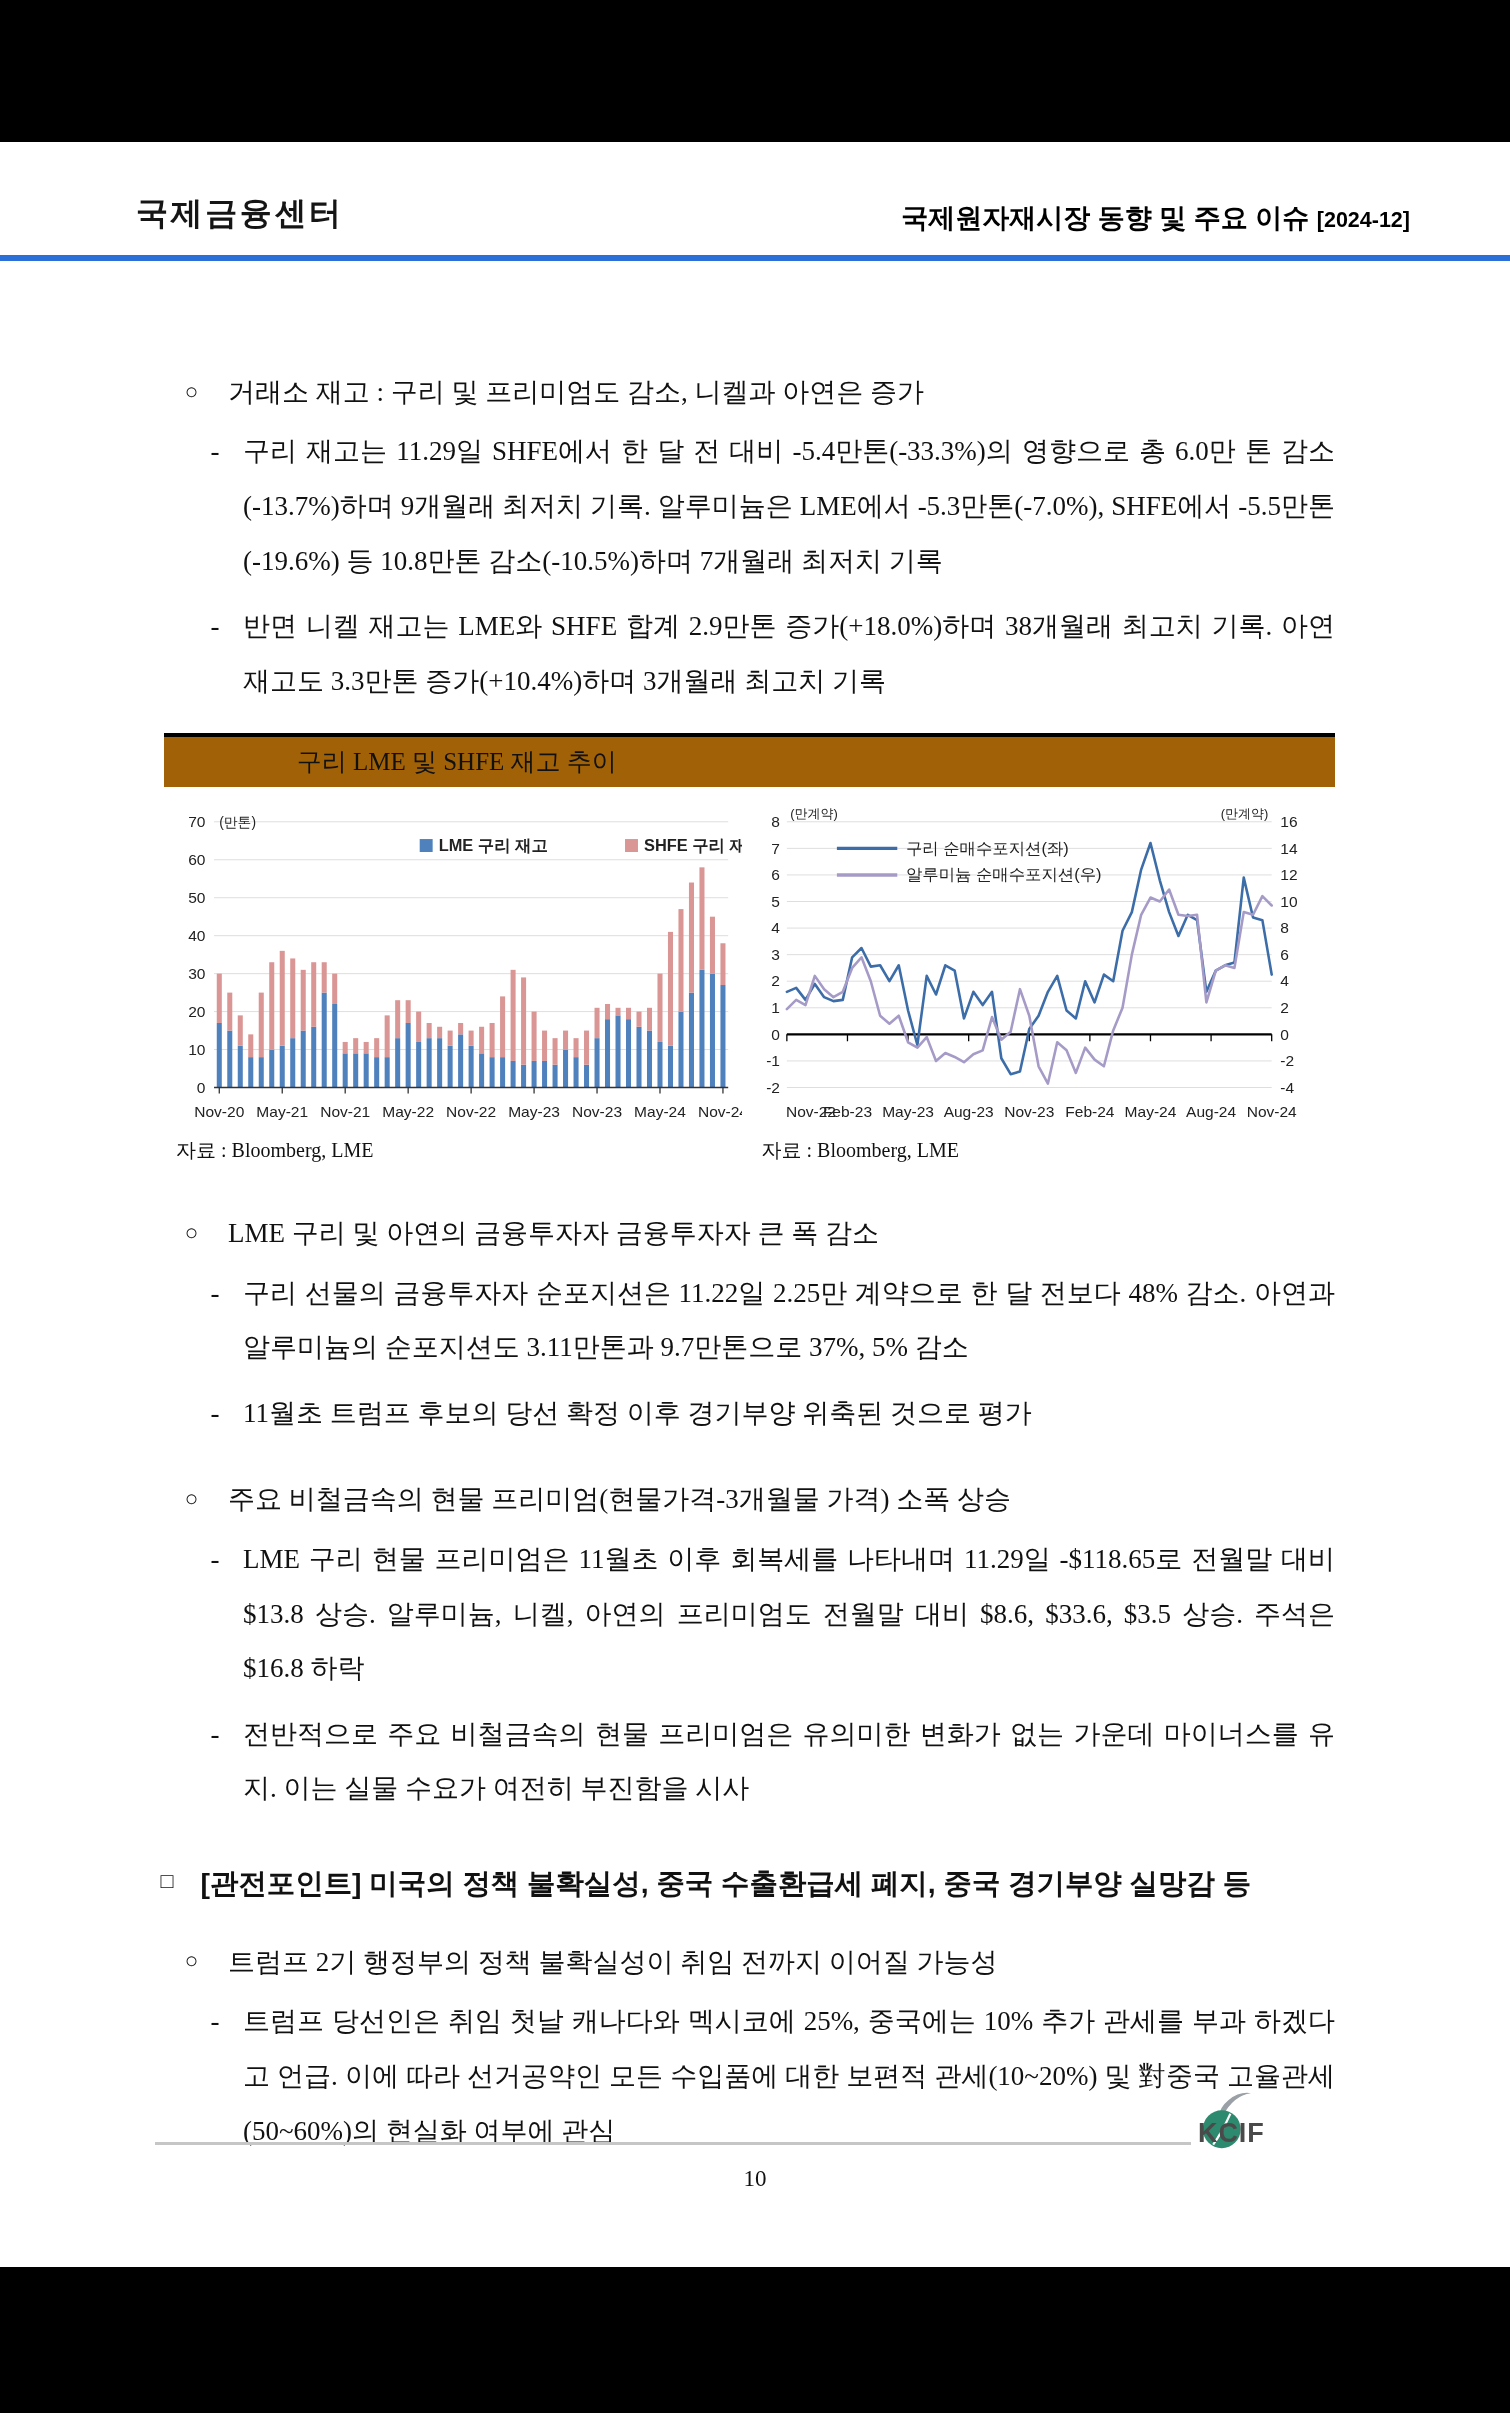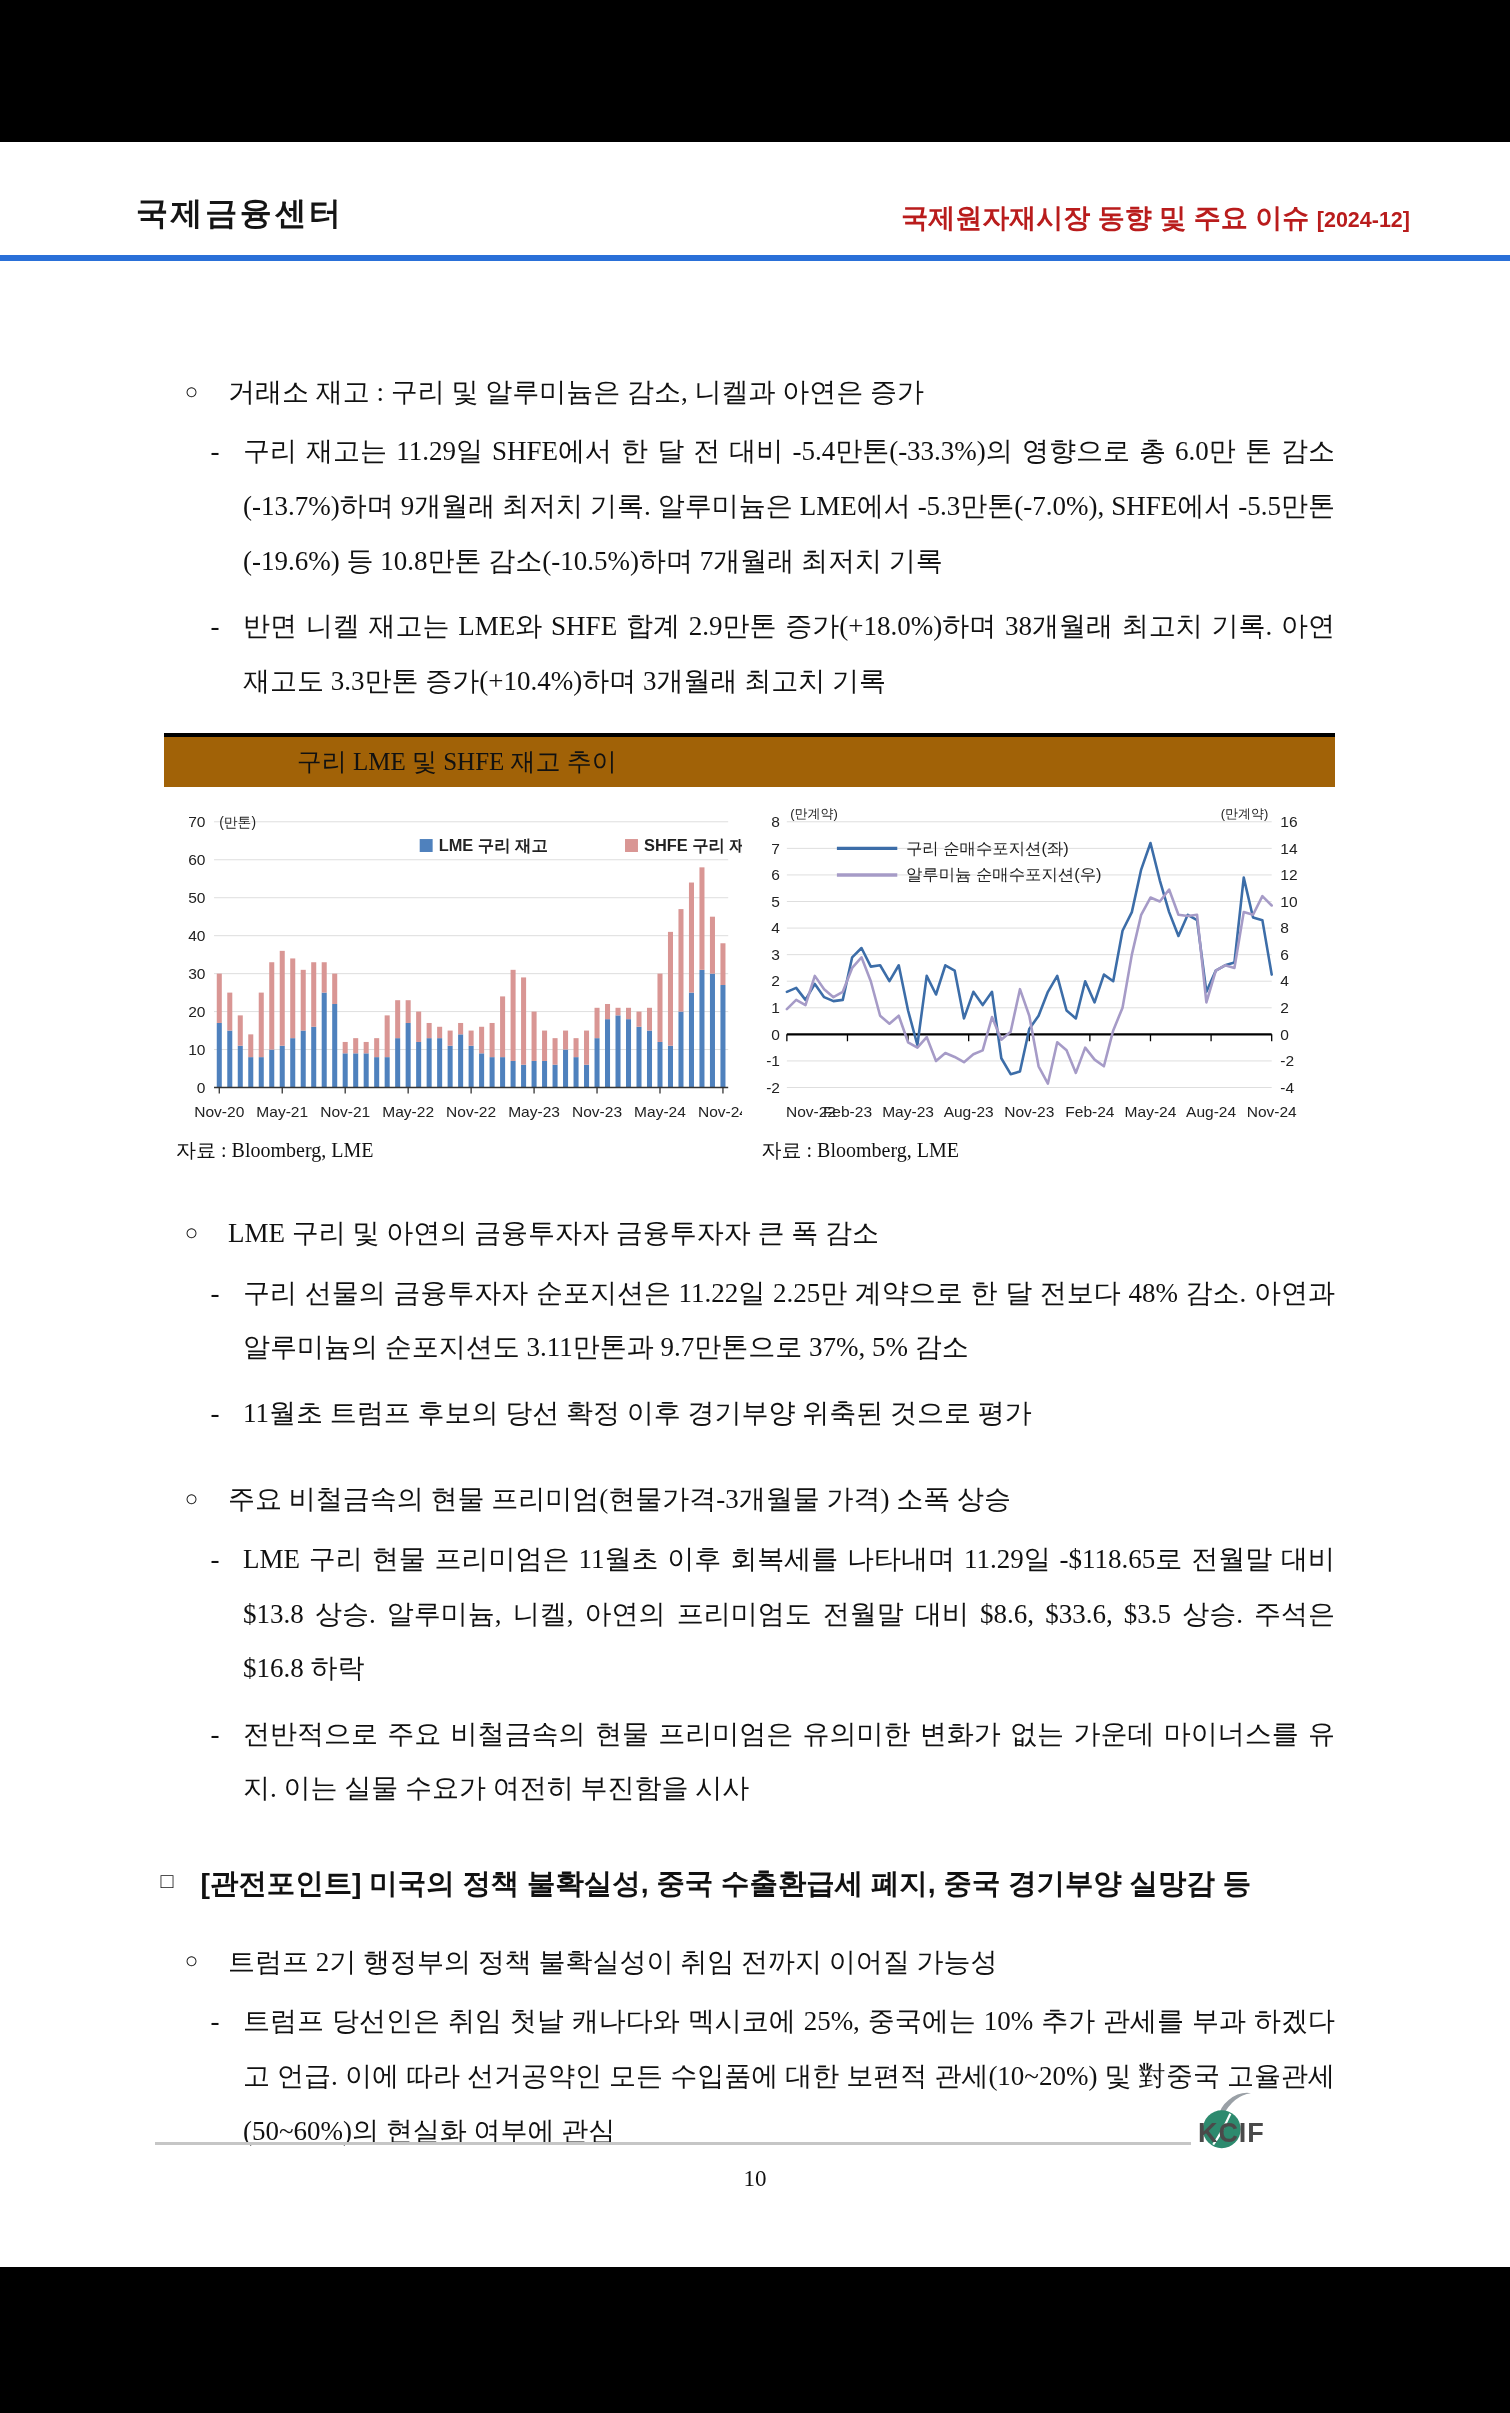--- a/index.html
+++ b/index.html
@@ -3,21 +3,21 @@
 <meta charset="utf-8">
 <style>
   html,body{margin:0;padding:0;background:#000;}
   .frame{position:relative;width:1510px;height:2413px;background:#000;overflow:hidden;
          font-family:"Liberation Serif", serif;color:#111;}
   .page{position:absolute;top:142px;left:0;width:1510px;height:2125px;background:#ffffff;}
   .header{position:absolute;top:50px;left:100px;right:100px;display:flex;
           justify-content:space-between;align-items:flex-end;margin-left:36px;}
   .org{font-family:"Liberation Sans",sans-serif;font-weight:bold;font-size:32px;
        letter-spacing:2.6px;color:#151515;}
-  .doc-title{font-family:"Liberation Sans",sans-serif;font-weight:bold;font-size:27px;color:#b91c1c;}
+  .doc-title{font-family:"Liberation Sans",sans-serif;font-weight:bold;font-size:27px;color:#000000;}
   .doc-title .issue{font-size:21.5px;font-weight:bold;}
   .divider{position:absolute;top:113px;left:0;width:100%;height:6px;background:#2a70d8;}
   .content{position:absolute;top:203px;left:183px;width:1152px;font-size:27px;}
   .li{position:relative;text-align:justify;}
   .li-circle{padding-left:45px;margin-top:26px;line-height:1.6;}
   .li-circle > .marker{position:absolute;left:1.7px;top:2.6px;font-size:22.4px;}
   .li-dash{padding-left:60px;margin-top:10.3px;line-height:2.03;}
   .li-dash > .marker{position:absolute;left:27.6px;top:0;}
   .li-square{padding-left:40px;margin-top:45px;line-height:1.6;margin-left:-22.4px;
              font-family:"Liberation Sans",sans-serif;font-weight:bold;font-size:28.4px;}
@@ -48,21 +48,21 @@
         <span>국제원자재시장 동향 및 주요 이슈</span>
         <span class="issue">[2024-12]</span>
       </span>
     </div>
     <div class="divider"></div>
 
     <div class="content">
 
       <div class="li li-circle">
         <span class="marker">○</span>
-        <span>거래소 재고 : 구리 및 알루미늄은 감소, 니켈과 아연은 증가</span>
+        <span>거래소 재고 : 구리 및 프리미엄도 감소, 니켈과 아연은 증가</span>
       </div>
       <div class="li li-dash">
         <span class="marker">-</span>
         <span>구리 재고는 11.29일 SHFE에서 한 달 전 대비 -5.4만톤(-33.3%)의 영향으로 총 6.0만 톤 감소(-13.7%)하며 9개월래 최저치 기록. 알루미늄은 LME에서 -5.3만톤(-7.0%), SHFE에서 -5.5만톤(-19.6%) 등 10.8만톤 감소(-10.5%)하며 7개월래 최저치 기록</span>
       </div>
       <div class="li li-dash">
         <span class="marker">-</span>
         <span>반면 니켈 재고는 LME와 SHFE 합계 2.9만톤 증가(+18.0%)하며 38개월래 최고치 기록. 아연 재고도 3.3만톤 증가(+10.4%)하며 3개월래 최고치 기록</span>
       </div>
 

